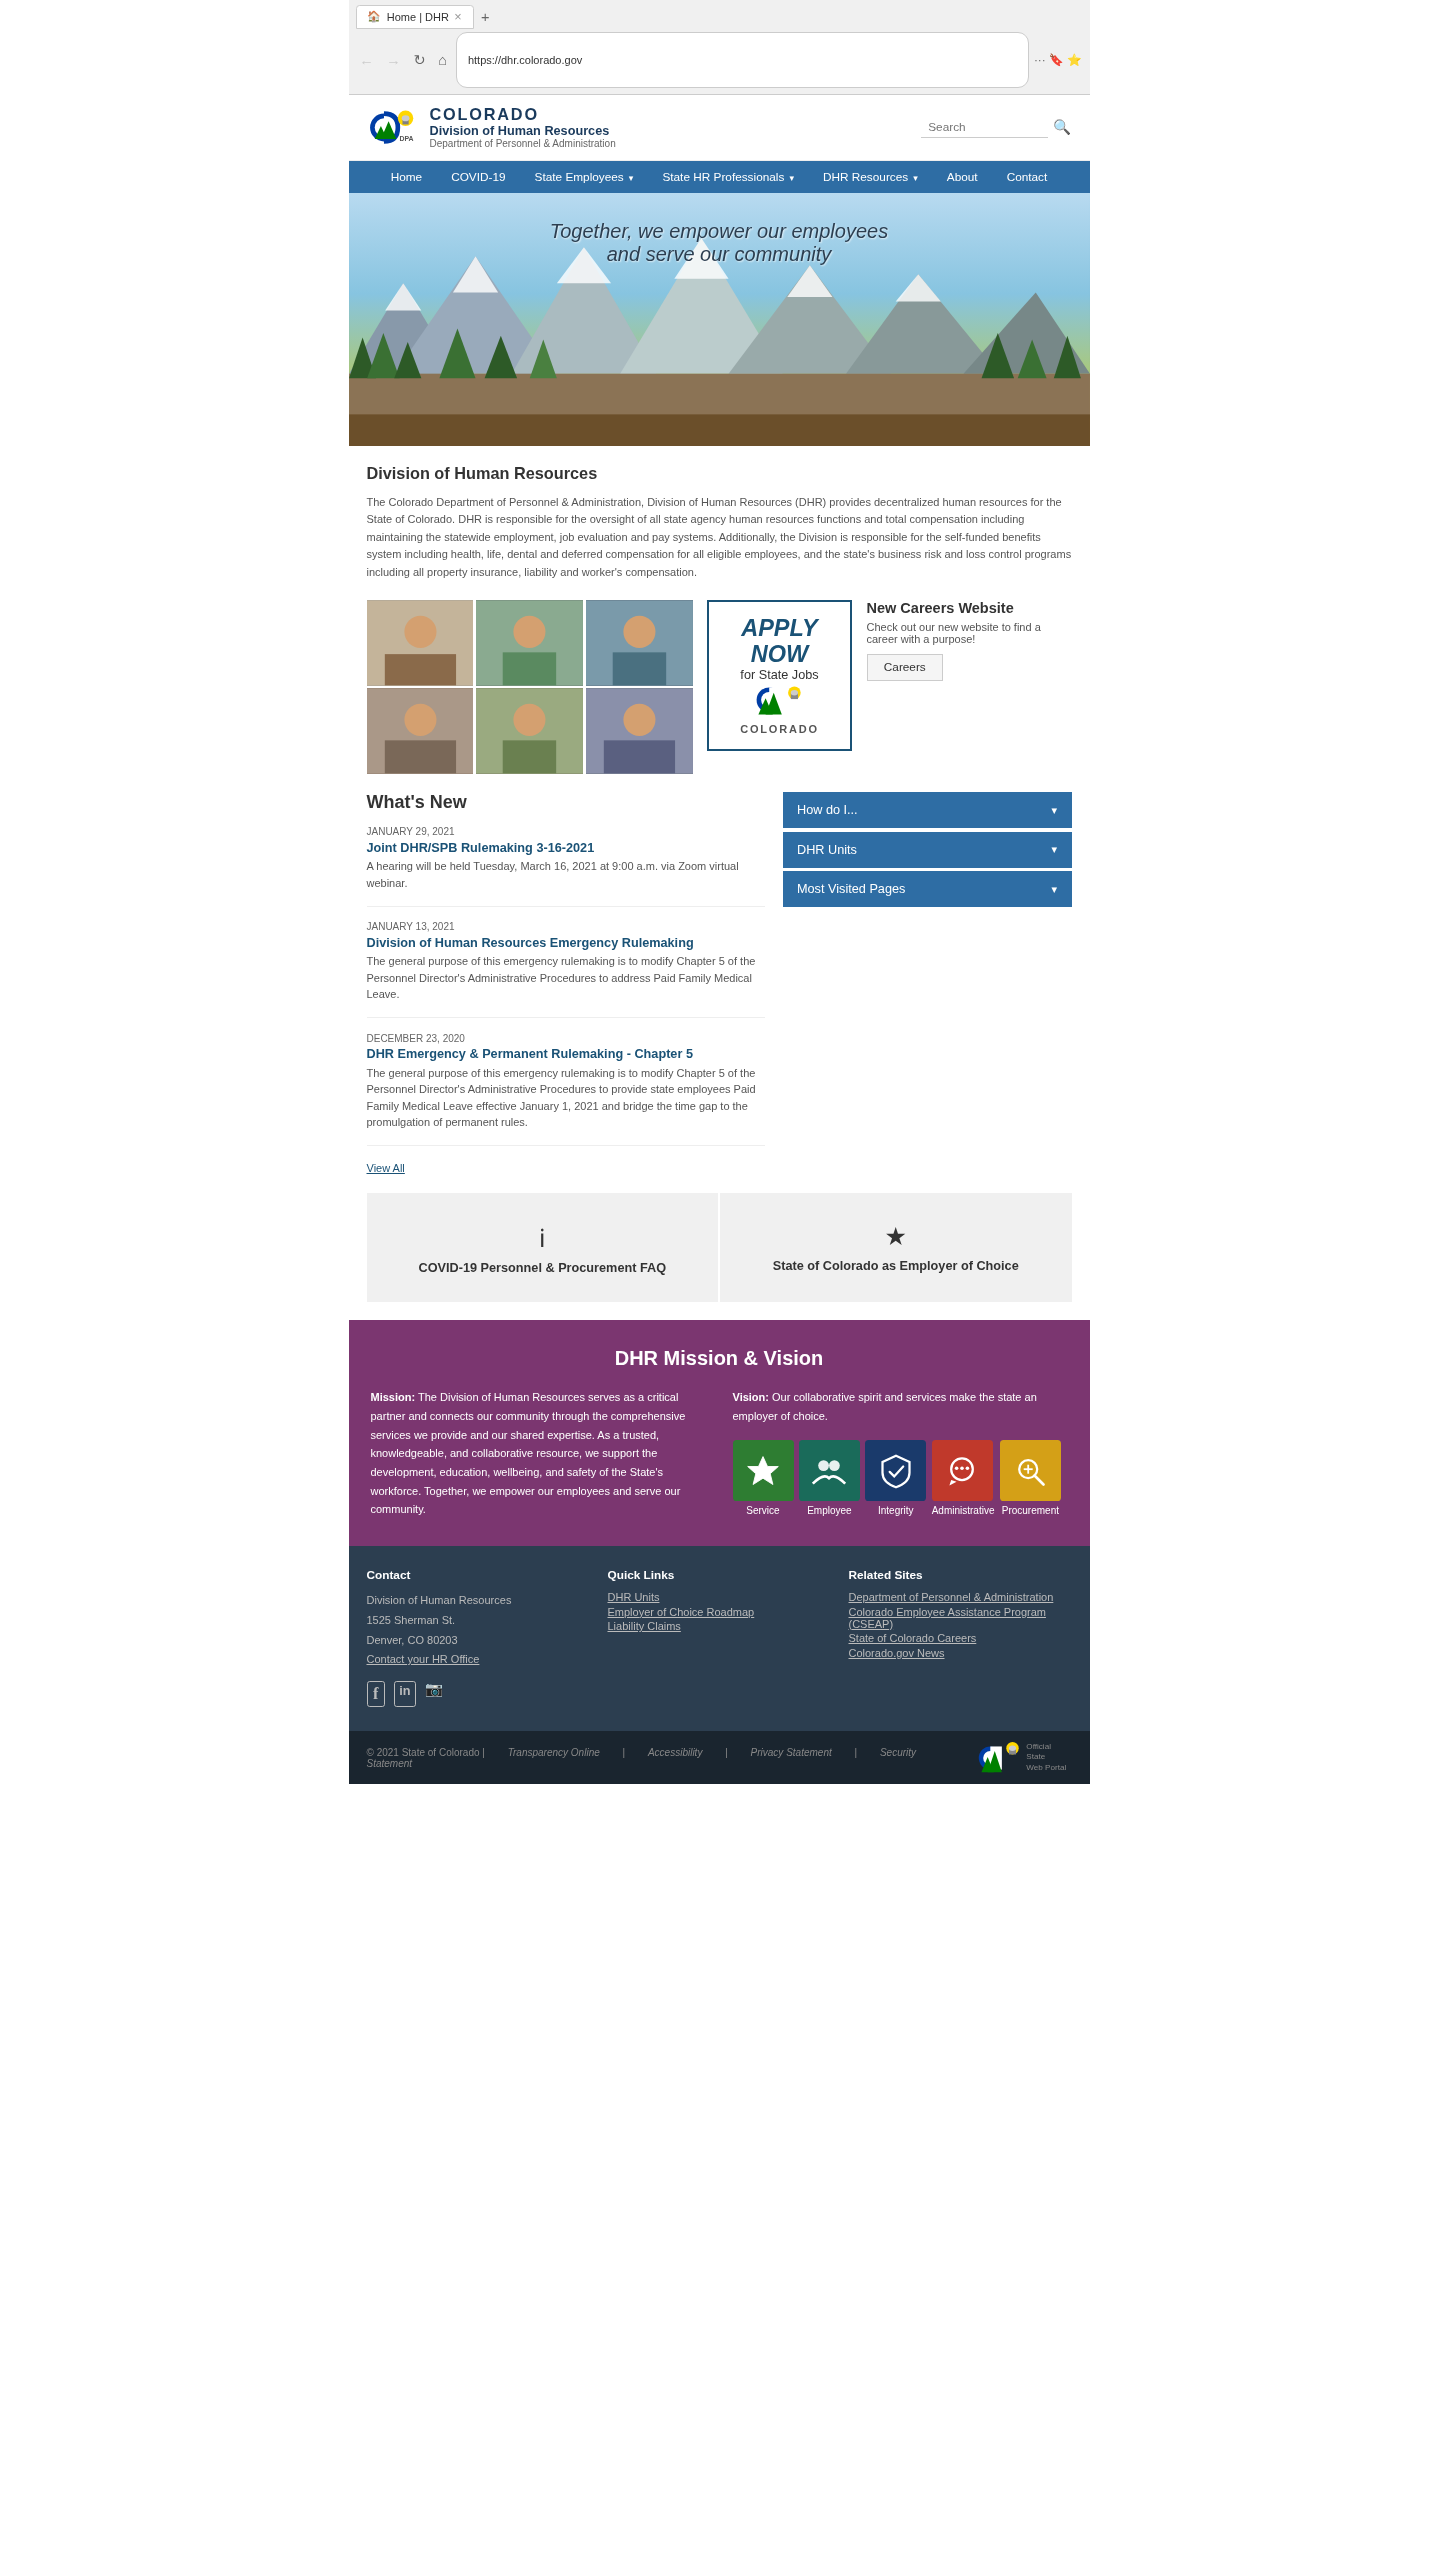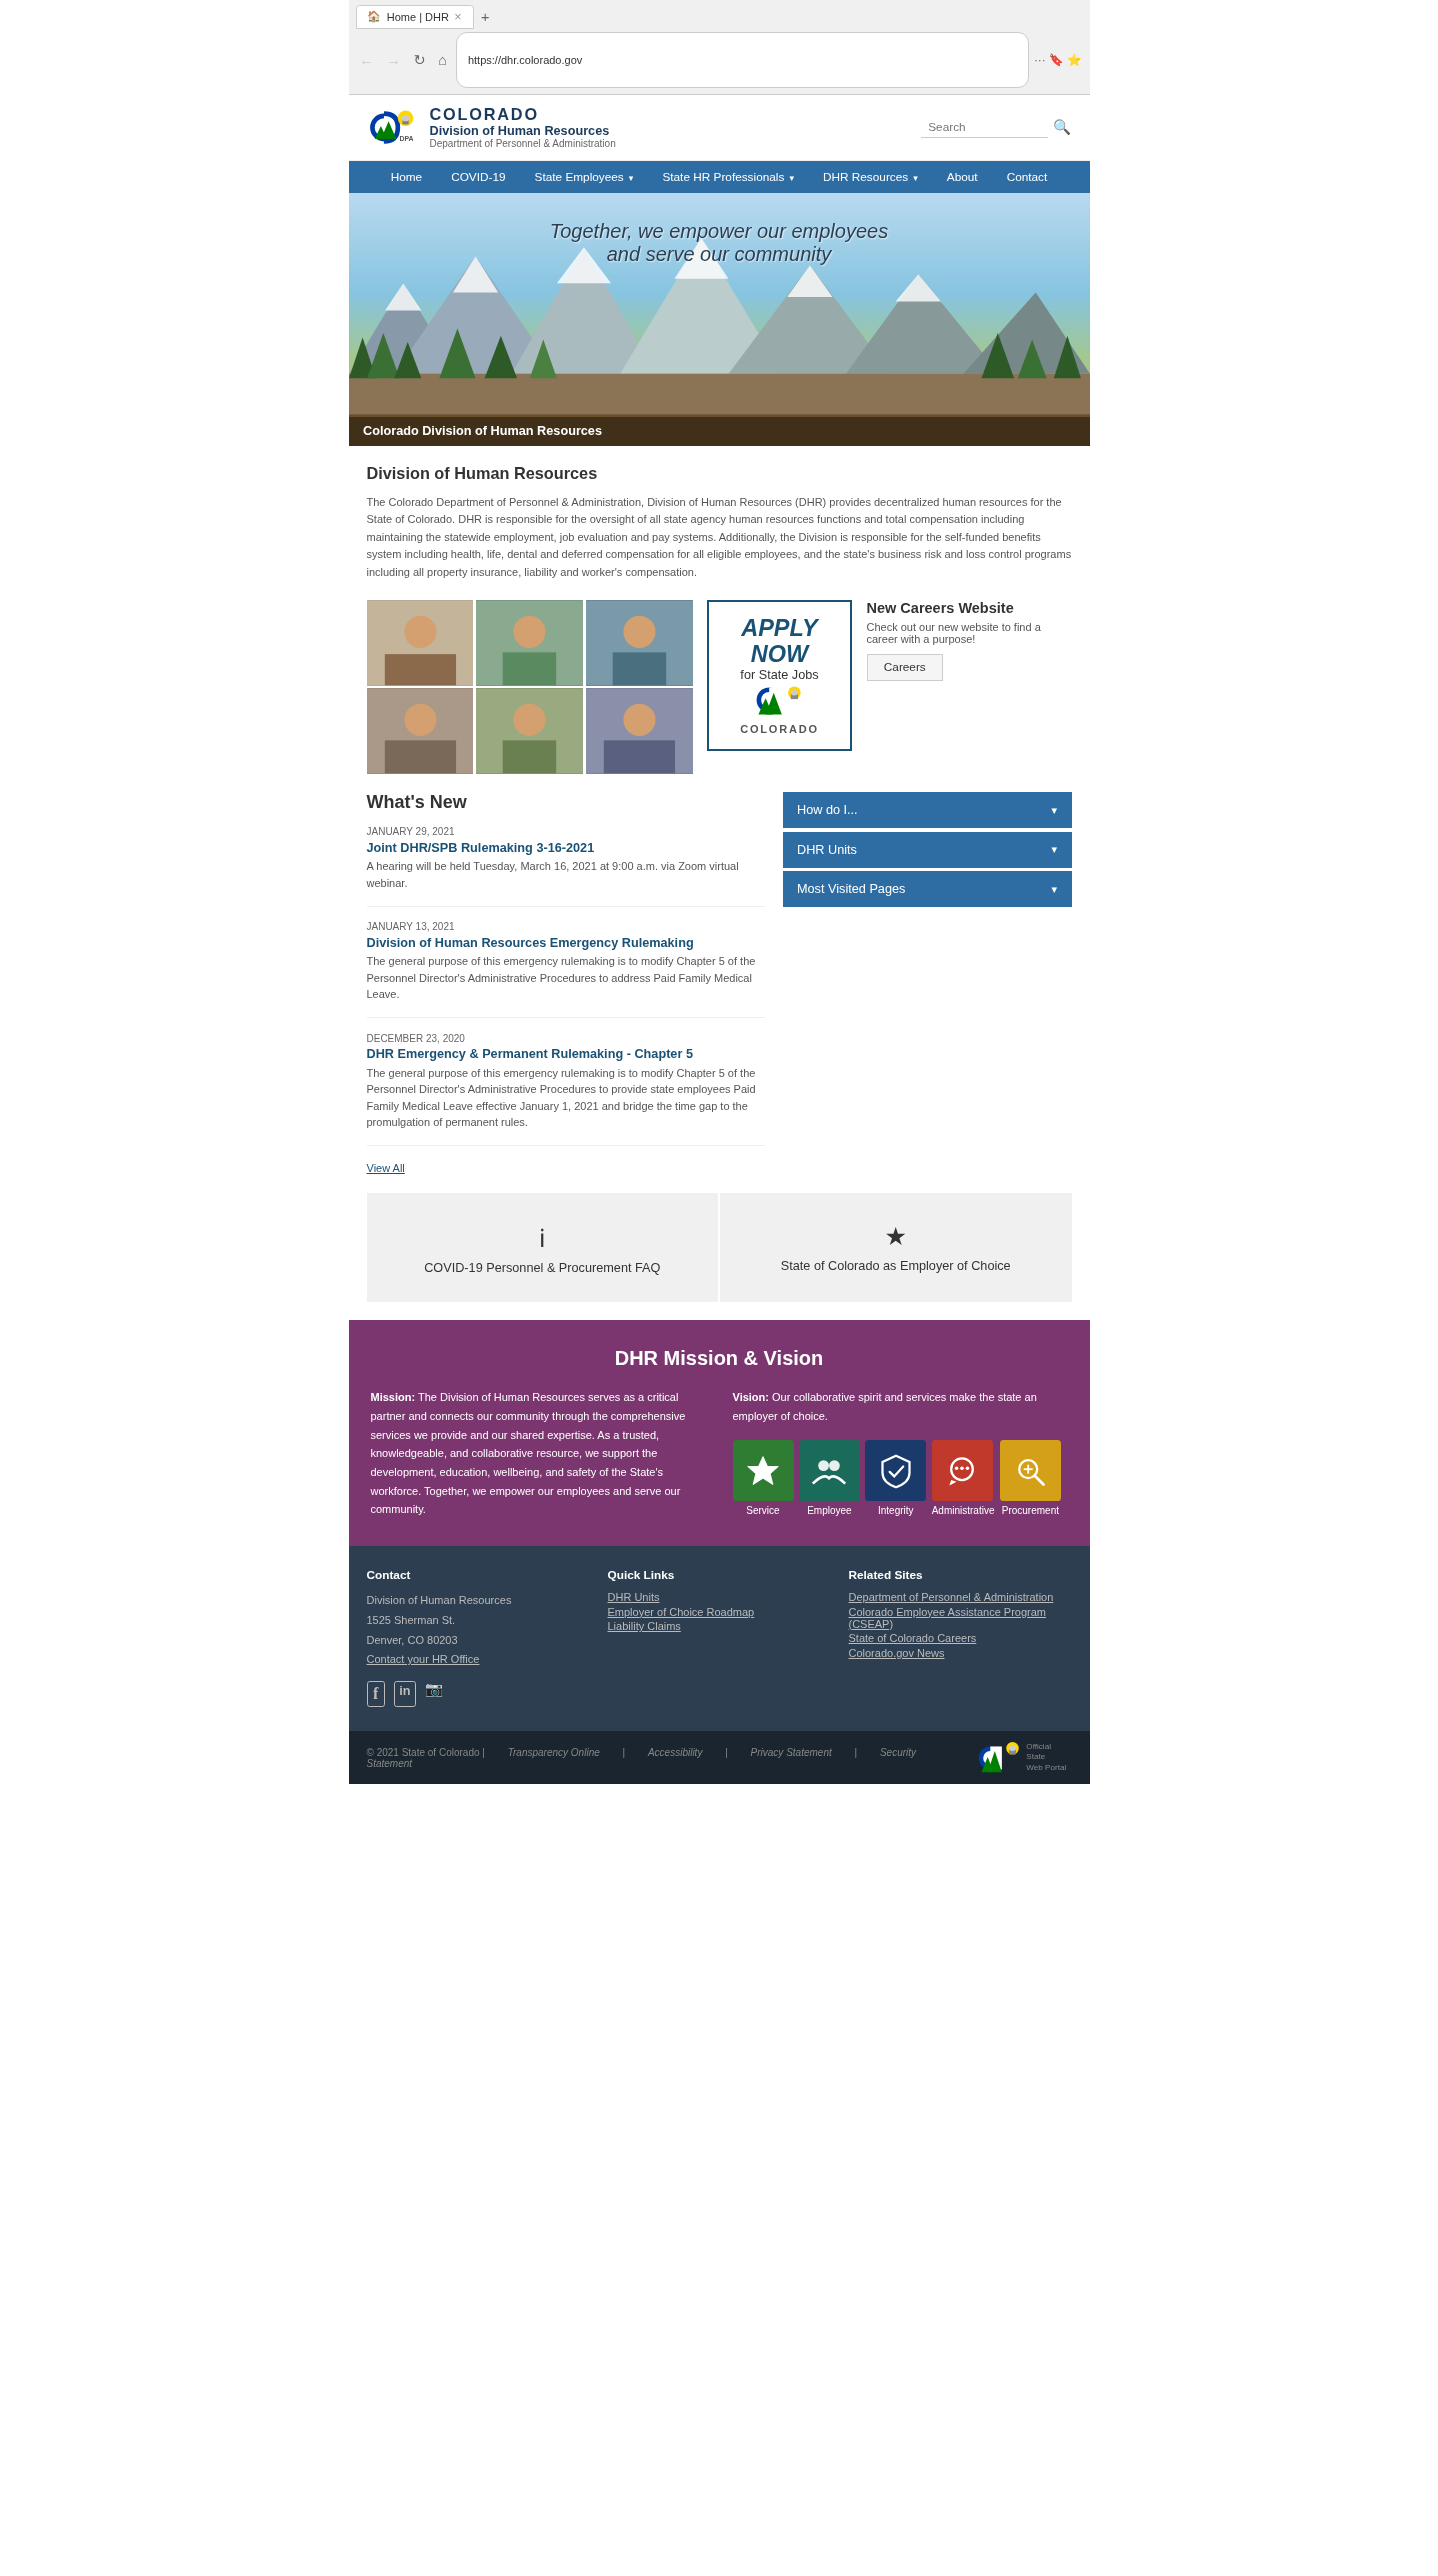--- a/index.html
+++ b/index.html
@@ -69,21 +69,21 @@
     .view-all a { color: #1a5276; font-size: 11px; text-decoration: underline; }
 
     .accordion-side { width: 289px; flex-shrink: 0; }
     .accordion-item { background: #2e6da4; color: #fff; padding: 11px 14.5px; margin-bottom: 3.6px; cursor: pointer; display: flex; align-items: center; justify-content: space-between; font-size: 12.7px; }
     .accordion-item .chevron { font-size: 11px; }
 
     
     .featured-boxes { display: flex; gap: 1.8px; margin-bottom: 0; }
     .featured-box { flex: 1; background: #f0f0f0; padding: 27px 18px; text-align: center; min-height: 99px; display: flex; flex-direction: column; align-items: center; justify-content: center; gap: 7.2px; }
     .featured-box .feat-icon { font-size: 25px; color: #333; }
-    .featured-box .feat-label { font-size: 12.7px; color: #333; font-weight: normal; }
+    .featured-box .feat-label { font-size: 12.7px; color: #333; font-weight: bold; }
 
     
     .mission-section { background: #7b3670; padding: 27px 22px; color: #fff; margin-top: 0; }
     .mission-title { text-align: center; font-size: 20px; font-weight: bold; margin-bottom: 18px; }
     .mission-content { display: flex; gap: 27px; }
     .mission-left { flex: 1; }
     .mission-right { flex: 1; }
     .mission-text { font-size: 11px; line-height: 1.7; }
     .mission-text strong { font-weight: bold; }
     .vision-text { font-size: 11px; line-height: 1.7; margin-bottom: 14.5px; }
@@ -244,23 +244,20 @@
     <polygon points="780,205 795,158 810,205" fill="#2d5a27"></polygon>
 
     <rect x="0" y="245" width="820" height="35" fill="#6B4F2A"></rect>
   </svg>
   <div class="hero-text">
     <h1>
       <span>Together, we empower our employees</span><br>
       <span>and serve our community</span>
     </h1>
   </div>
-  <div class="hero-caption">
-    <span>Colorado Division of Human Resources</span>
-  </div>
 </div>
 
 <div class="main-content">
   <h2 class="section-title">Division of Human Resources</h2>
   <p class="intro-text">The Colorado Department of Personnel &amp; Administration, Division of Human Resources (DHR) provides decentralized human resources for the State of Colorado. DHR is responsible for the oversight of all state agency human resources functions and total compensation including maintaining the statewide employment, job evaluation and pay systems. Additionally, the Division is responsible for the self-funded benefits system including health, life, dental and deferred compensation for all eligible employees, and the state's business risk and loss control programs including all property insurance, liability and worker's compensation.</p>
 
   <div class="photo-apply-section">
     <div class="photo-grid">
 
       <div class="photo-cell" style="background:#b0a898;">

